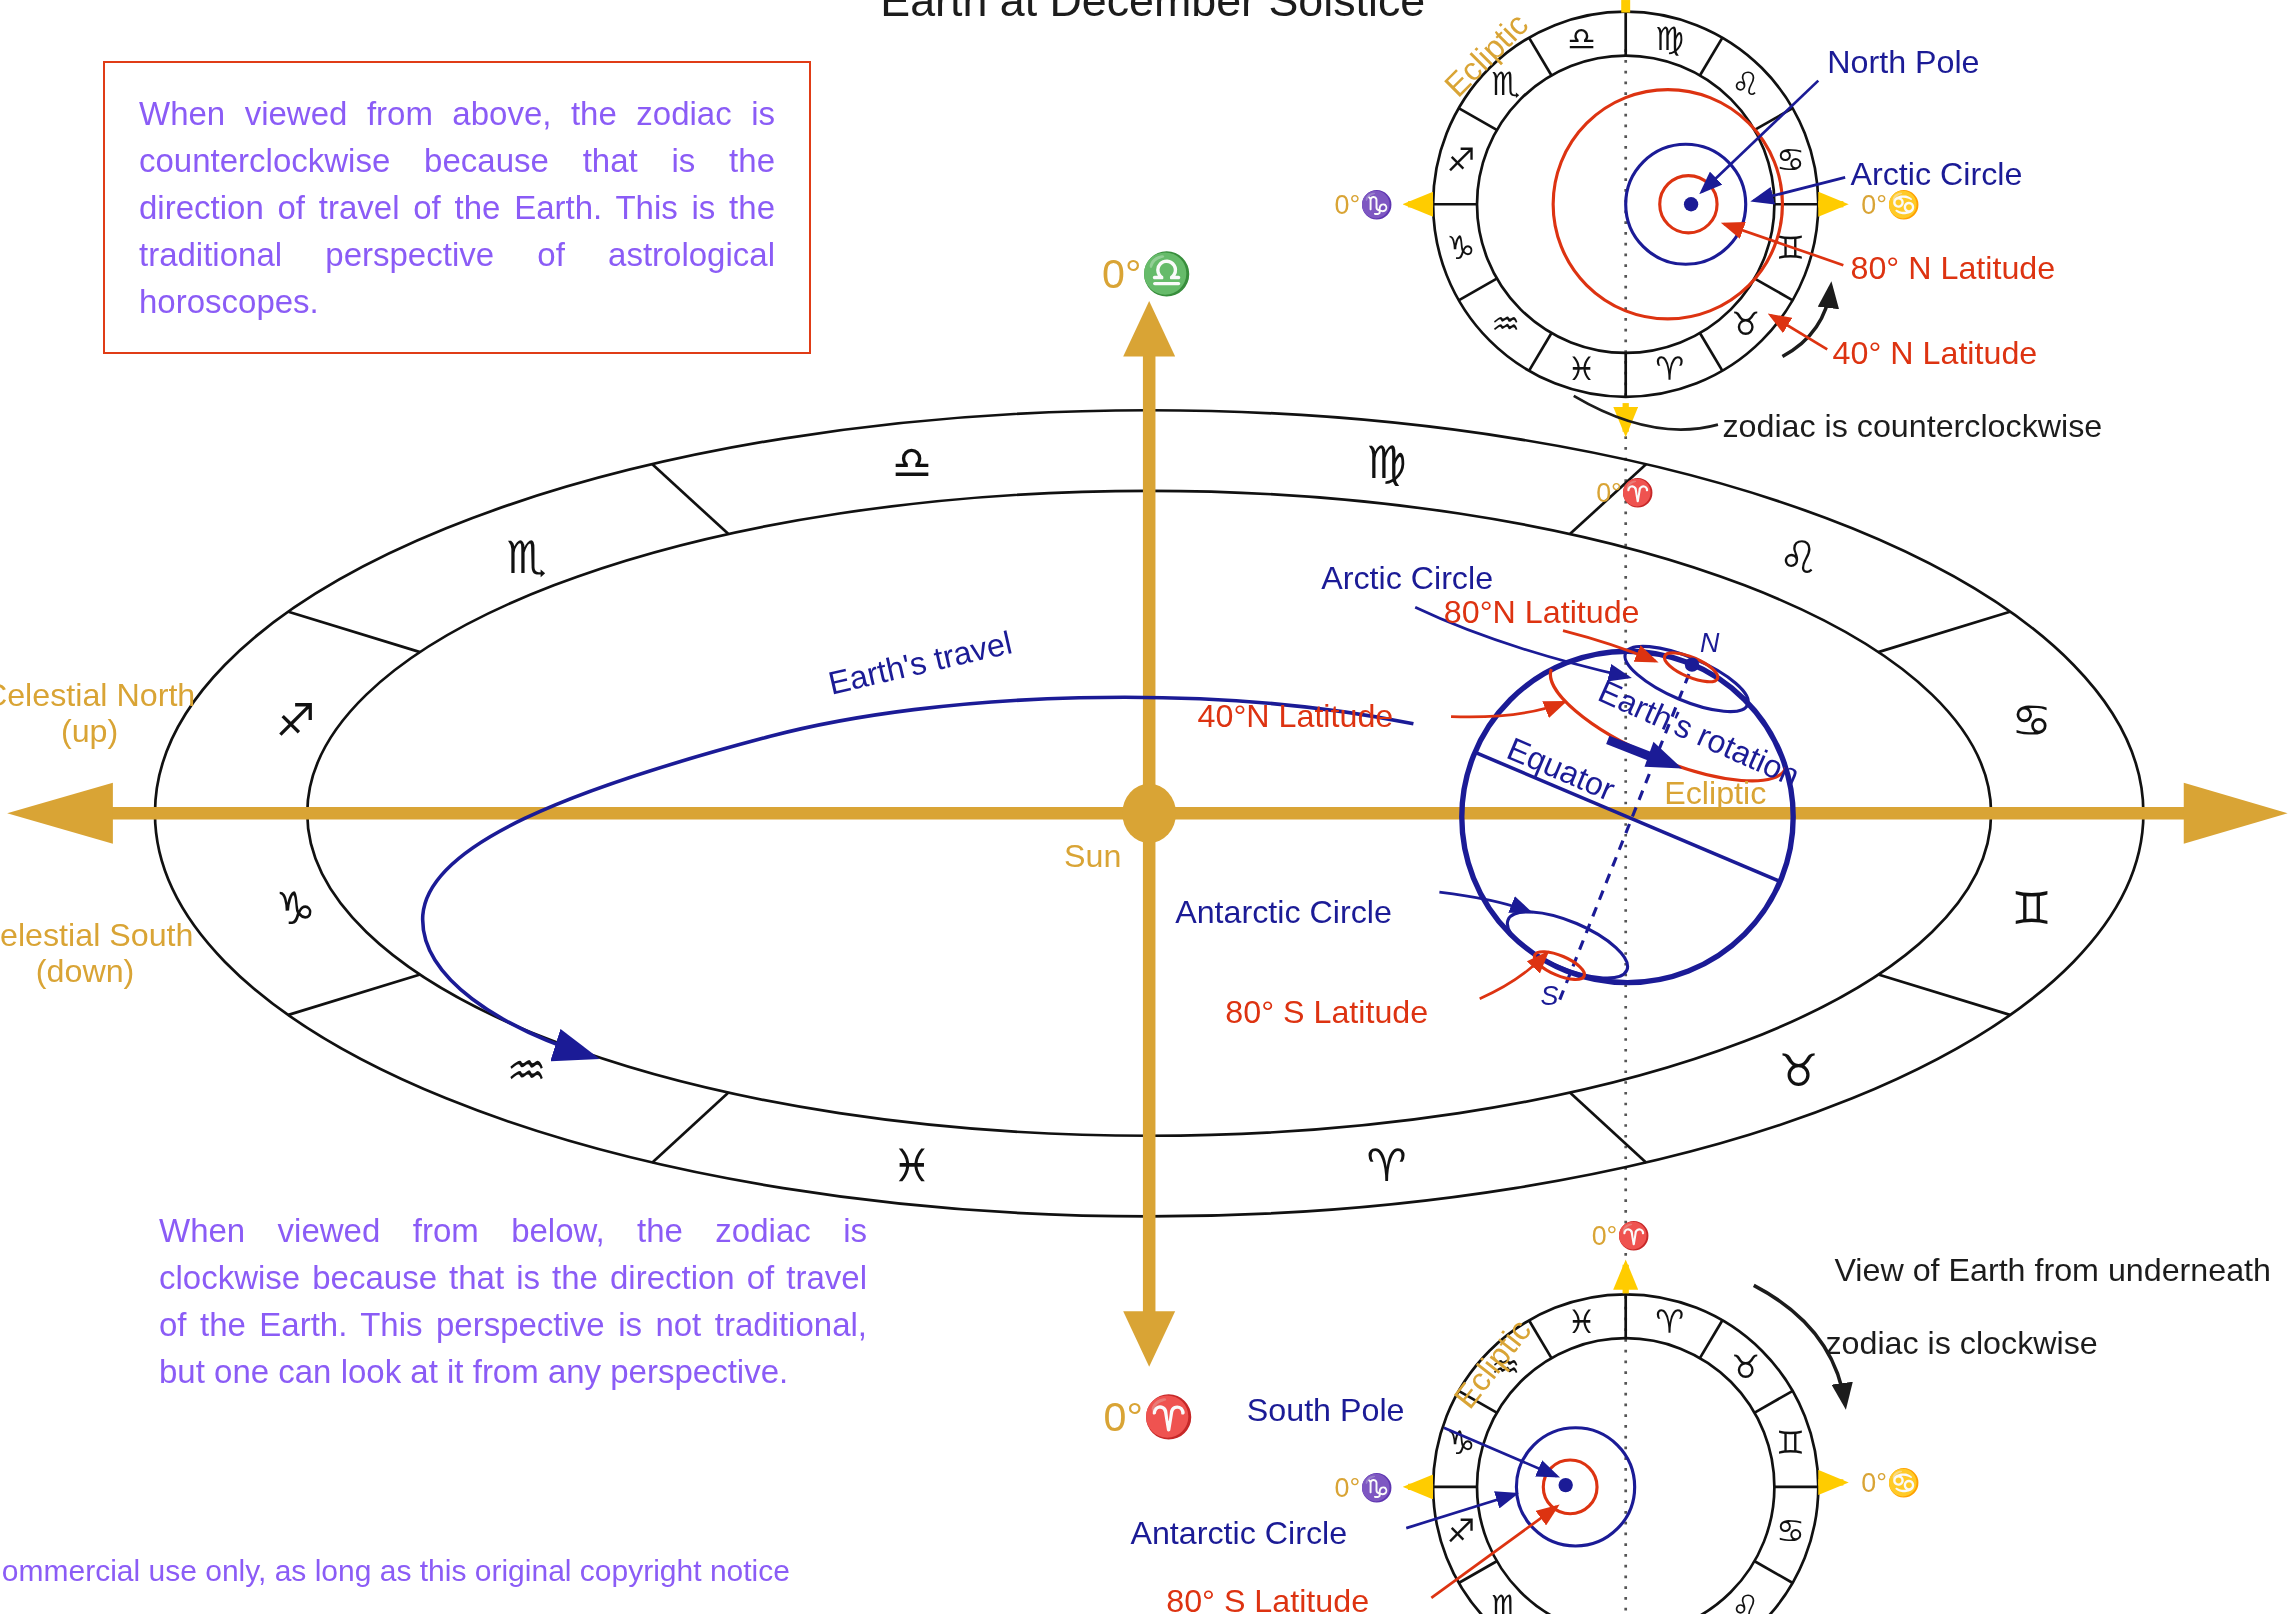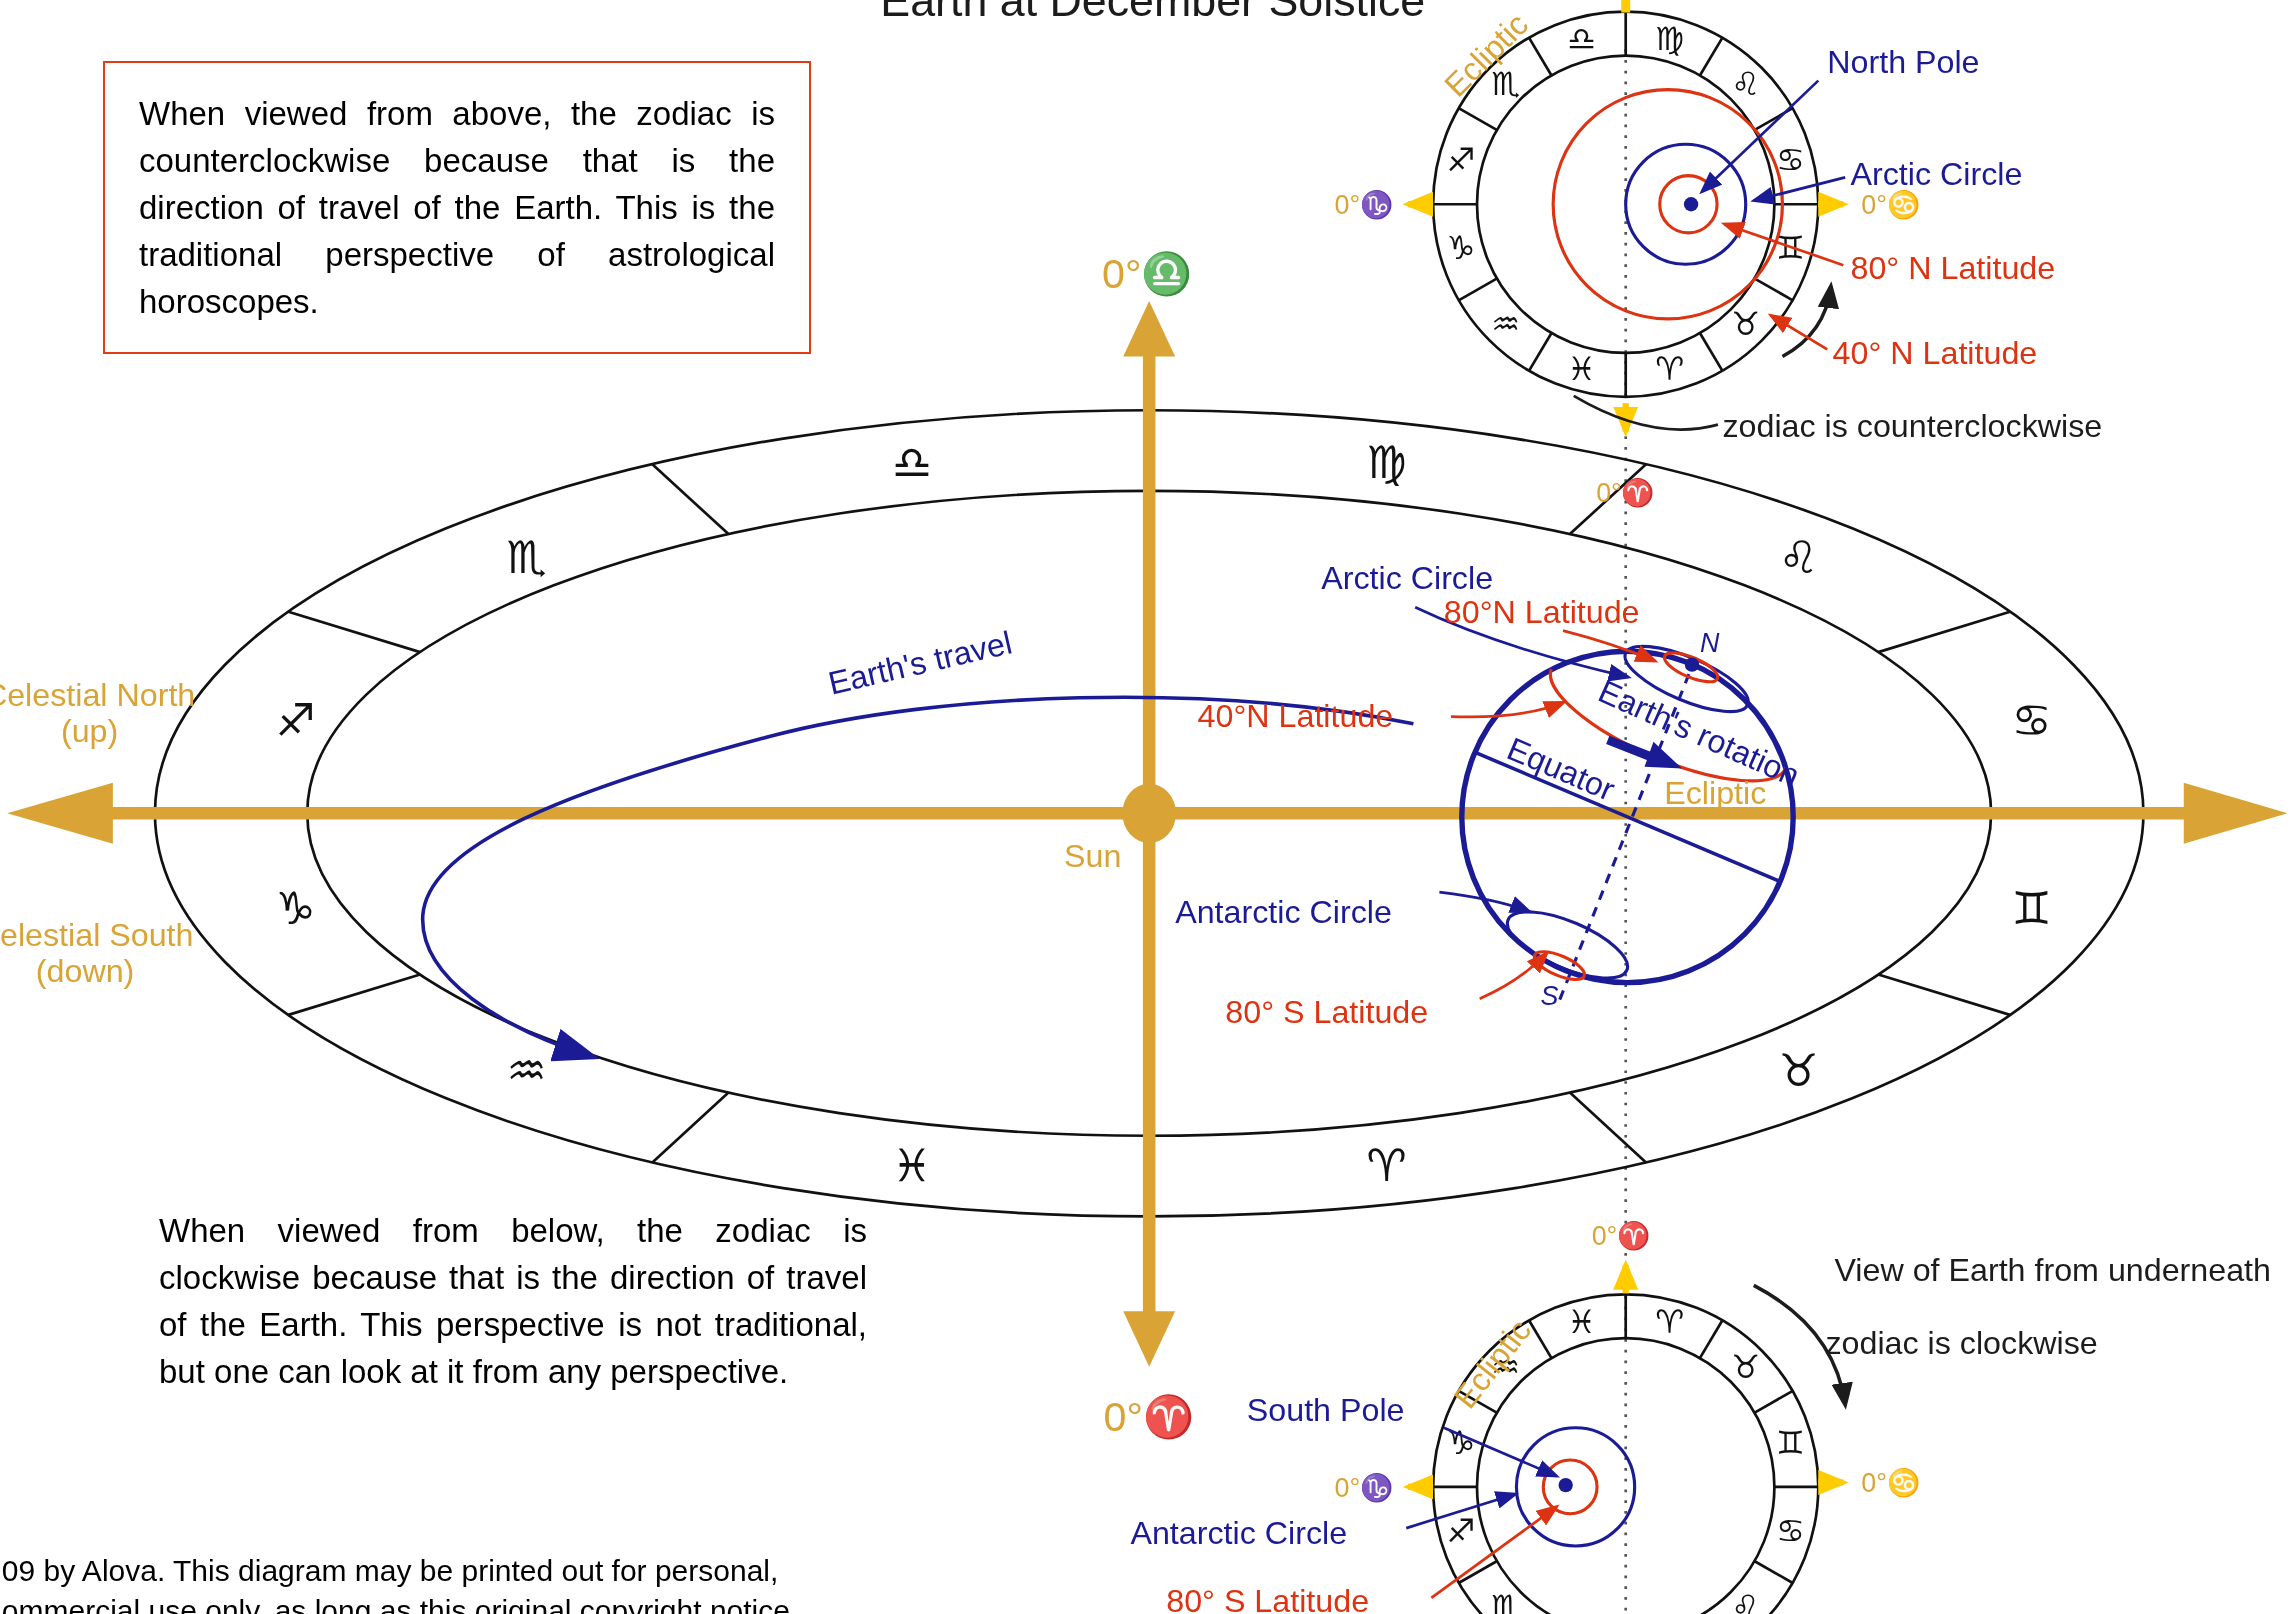--- a/index.html
+++ b/index.html
@@ -1,20 +1,20 @@
 <!DOCTYPE html>
 <html style="font-size:14.3px"><head>
 <meta charset="utf-8">
 <style>
   html,body{margin:0;padding:0;background:#ffffff;}
   .stage{position:relative;width:2293px;height:1615px;background:#fff;overflow:hidden;
          font-family:"Liberation Sans",sans-serif;color:#1a1a1a;}
   .stage svg{position:absolute;left:0;top:0;}
   .textblock{position:absolute;text-align:justify;text-justify:inter-word;line-height:47px;
-             font-size:33px;color:#000000;}
+             font-size:33px;color:#8b5cf6;}
   .boxed{border:2.7px solid #e03c16;padding:27px 34px;}
   #note-above{left:103px;top:61px;width:636px;}
   #note-below{left:159px;top:1207px;width:708px;}
   #copyright{left:1.8px;top:1551px;width:865px;font-size:30px;line-height:40px;}
   svg text{font-family:"Liberation Sans",sans-serif;}
   .zsign{font-family:"DejaVu Sans",sans-serif;fill:#111;}
   .zsign-main{font-size:50px;}
   .zsign-small{font-size:36px;}
   .gold-big{font-size:46px;fill:#D9A435;}
   .gold-small{font-size:30px;fill:#D9A435;}
@@ -260,18 +260,17 @@
 
 <div id="note-above" class="textblock boxed">
   <span>When viewed from above, the zodiac is counterclockwise because that is the direction of travel of the Earth. This is the traditional perspective of astrological horoscopes.</span>
 </div>
 
 <div id="note-below" class="textblock">
   <span>When viewed from below, the zodiac is clockwise because that is the direction of travel of the Earth. This perspective is not traditional, but one can look at it from any perspective.</span>
 </div>
 
 <div id="copyright" class="textblock">
-  <div>09 by Alova. This diagram may be printed out for personal,</div>
   <div>ommercial use only, as long as this original copyright notice</div>
 </div>
 
 </div>
 
 
 </body></html>

